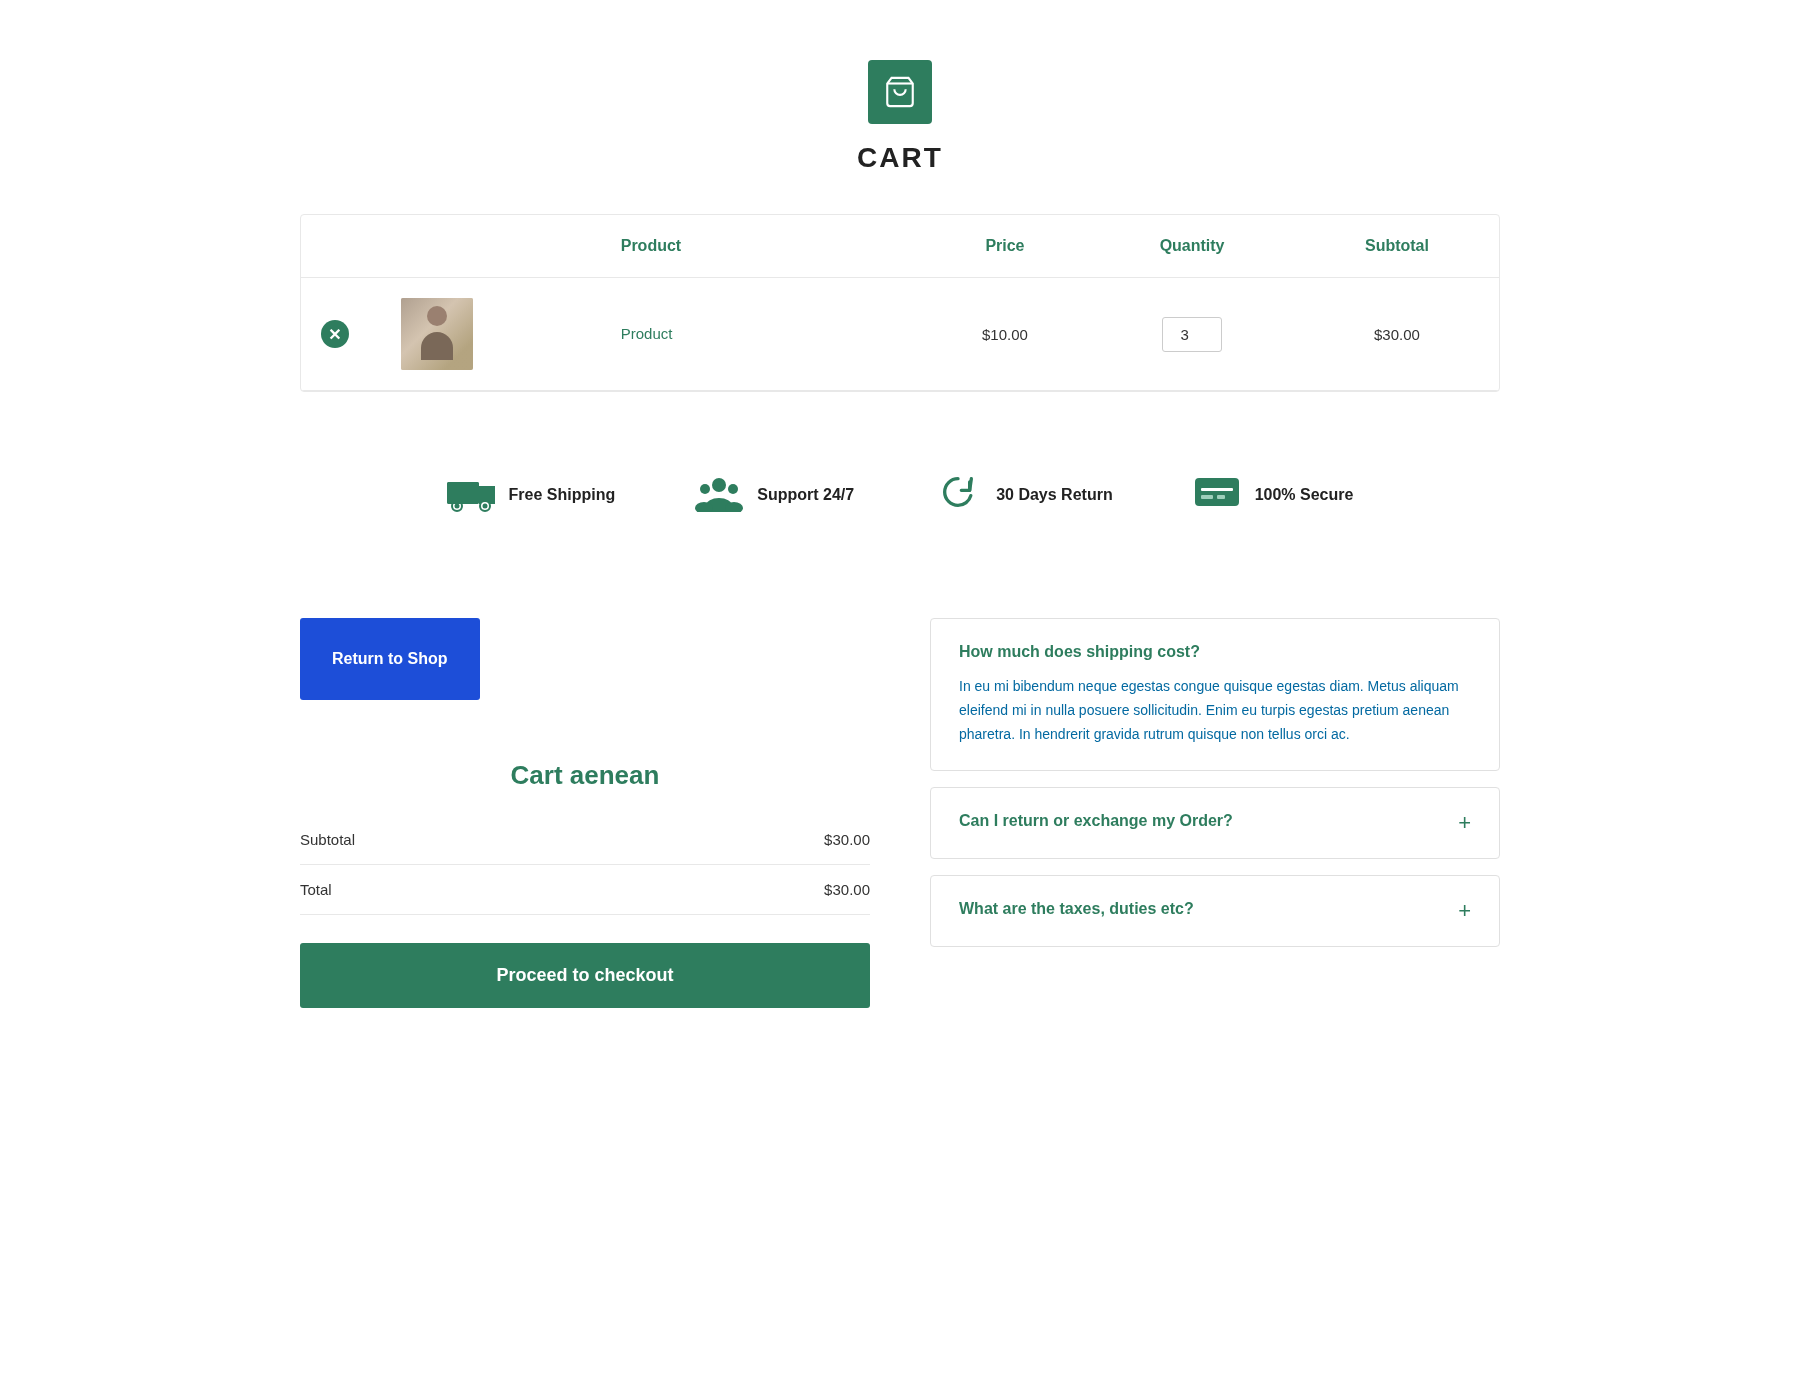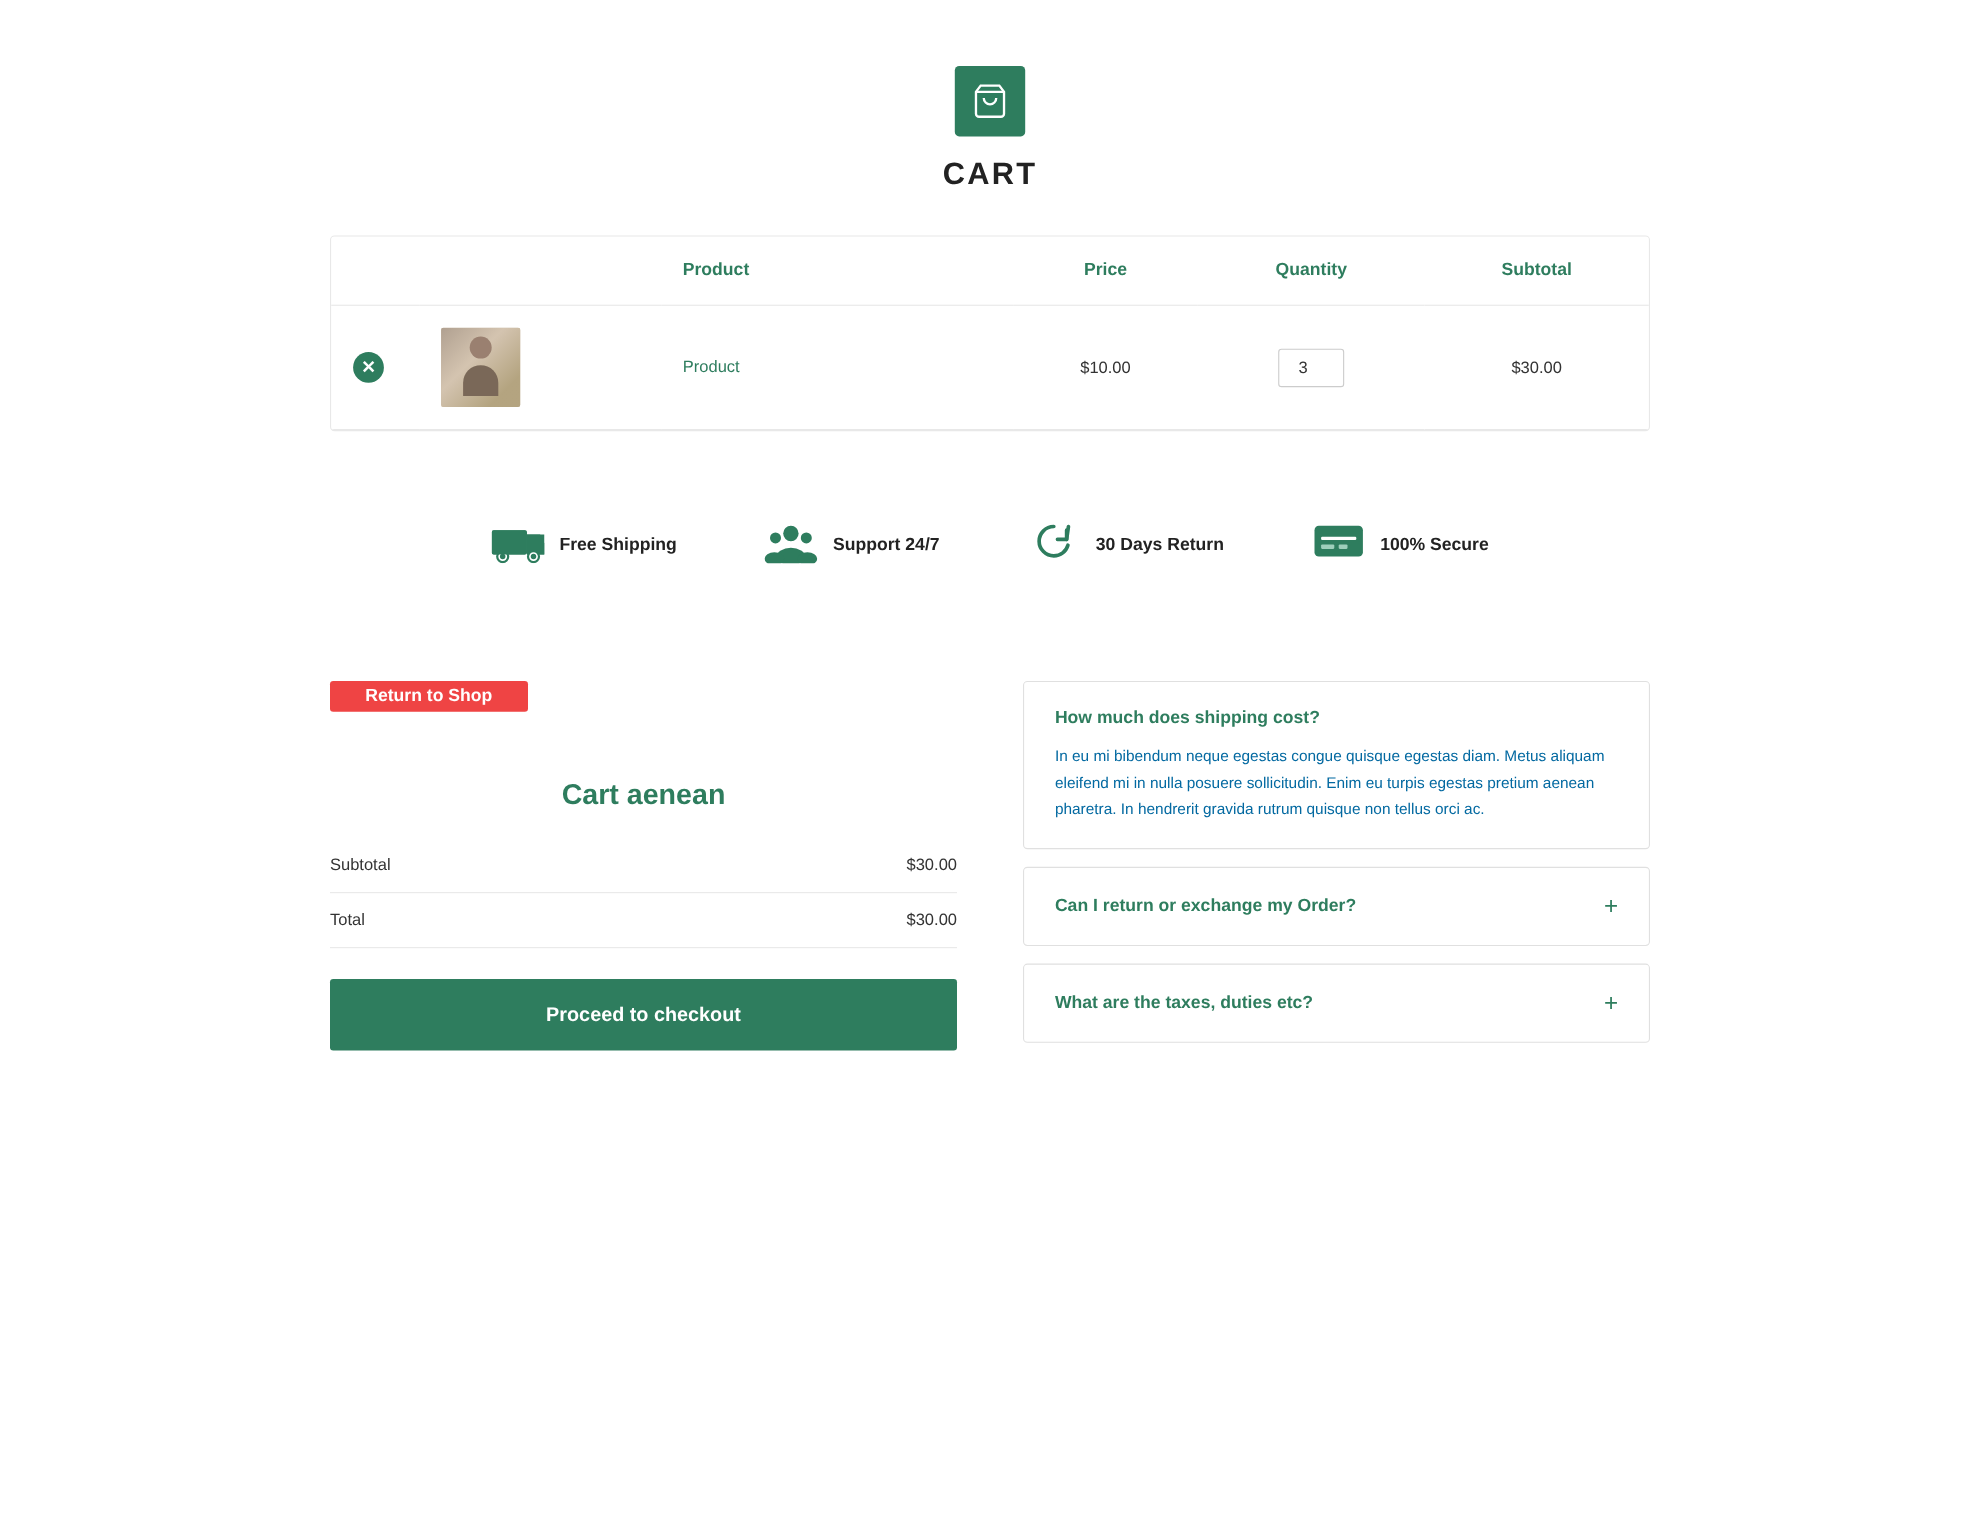--- a/index.html
+++ b/index.html
@@ -237,25 +237,25 @@
     
     .bottom-section {
       display: grid;
       grid-template-columns: 1fr 1fr;
       gap: 60px;
       align-items: start;
     }
     .left-col {}
     .return-btn {
       display: inline-block;
-      background: #ef4444;
+      background: #1d4ed8;
       color: #fff;
       border: none;
       border-radius: 3px;
-      padding: 5px 32px;
+      padding: 32px 32px;
       font-size: 16px;
       font-weight: 600;
       cursor: pointer;
       text-decoration: none;
       margin-bottom: 40px;
     }
     .cart-totals-box {
       padding: 20px 0;
     }
     .cart-totals-title {
@@ -300,21 +300,20 @@
     .right-col {}
     .faq-item {
       border: 1px solid #e0e0e0;
       border-radius: 4px;
       margin-bottom: 16px;
       padding: 24px 28px;
     }
     .faq-question-row {
       display: flex;
       justify-content: space-between;
-      align-items: center;
       cursor: pointer;
     }
     .faq-question {
       font-size: 16px;
       font-weight: 600;
       color: #2e7d5e;
     }
     .faq-toggle {
       font-size: 22px;
       color: #2e7d5e;

